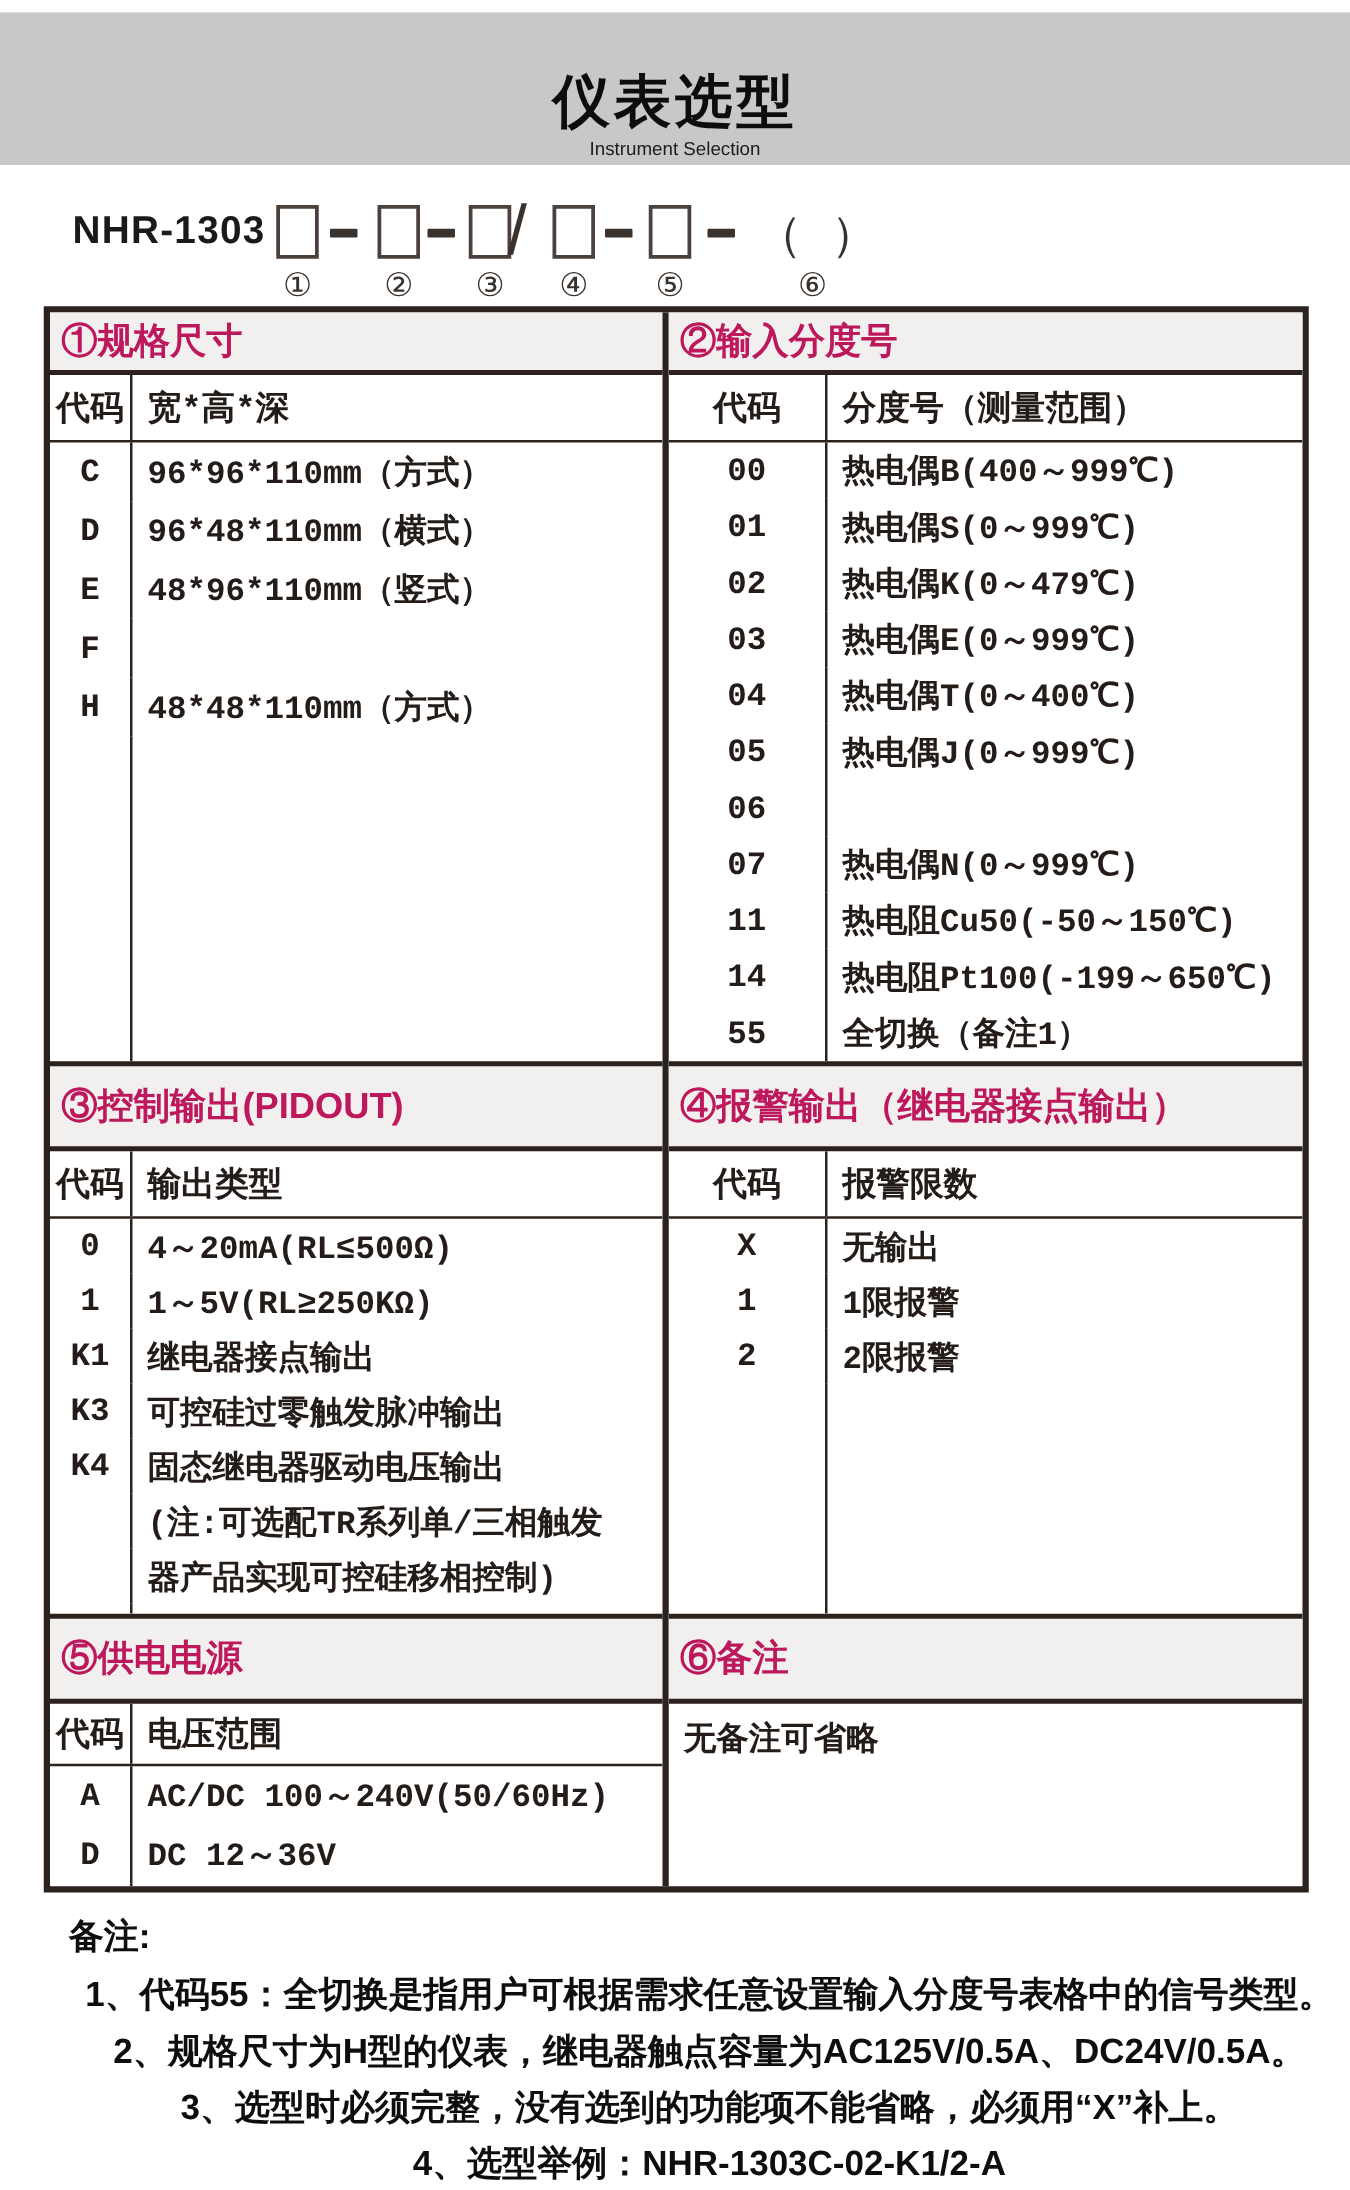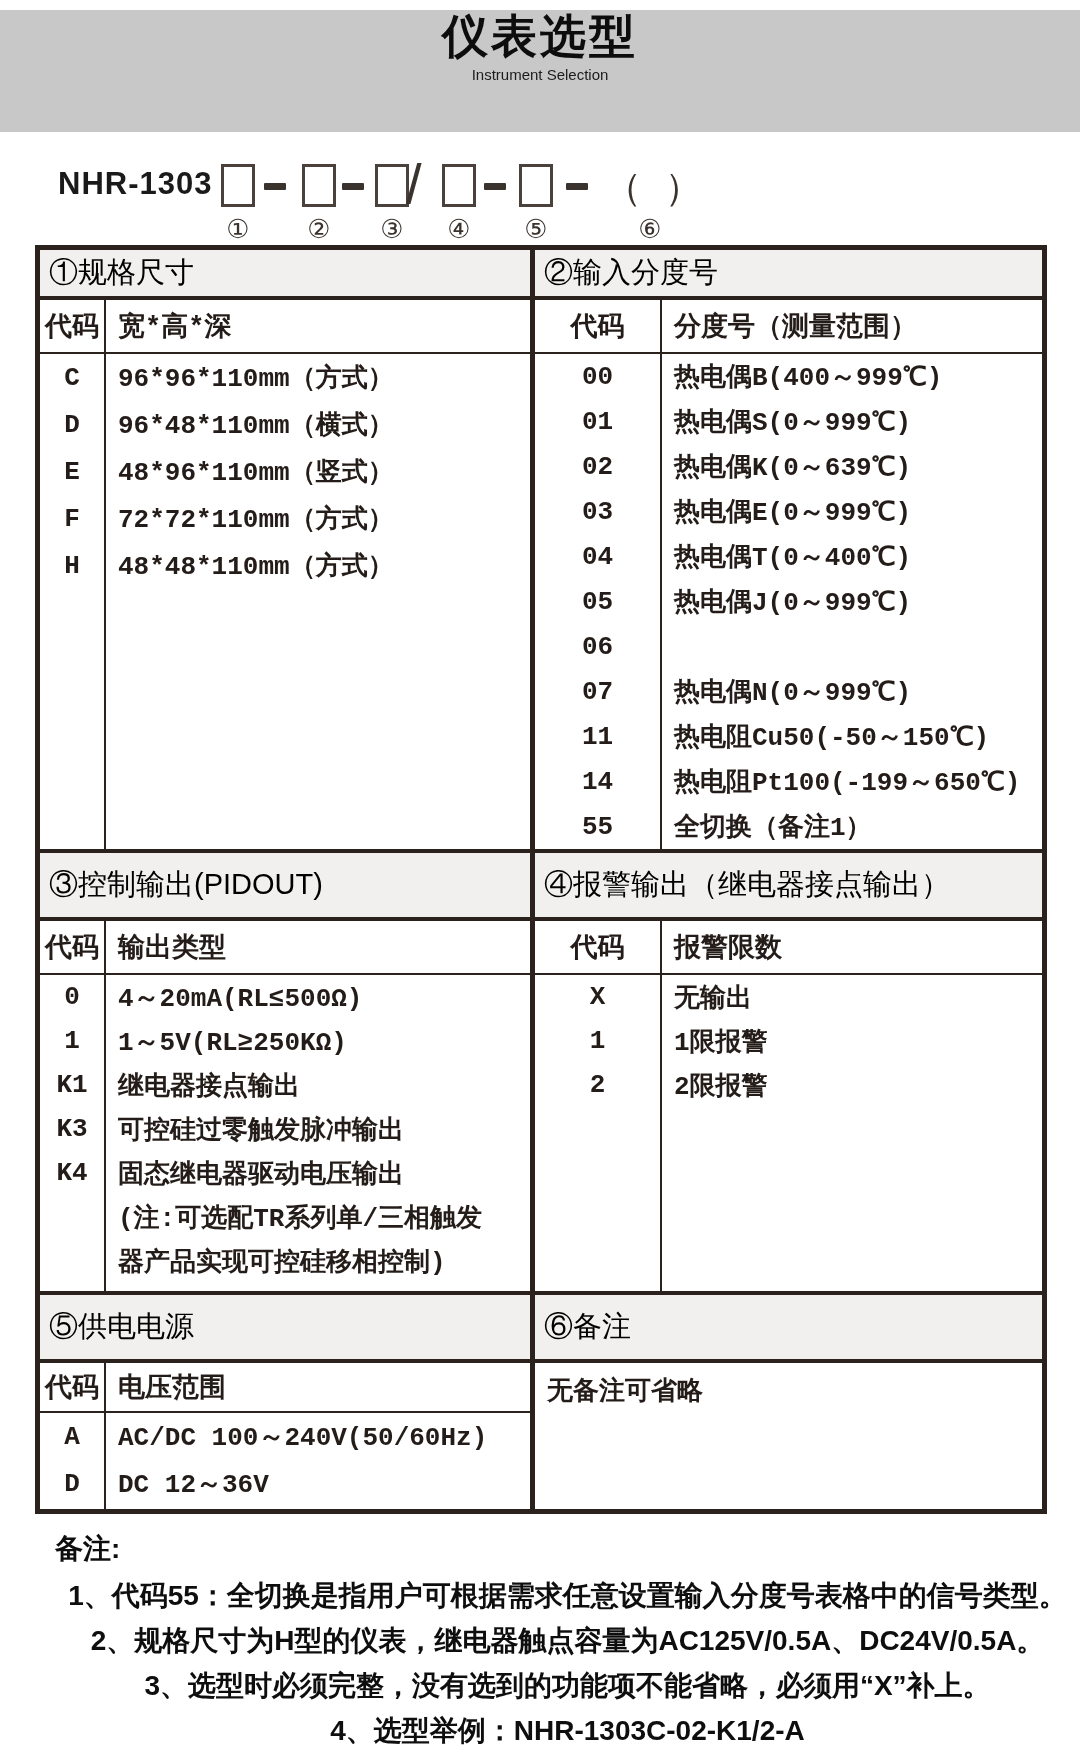--- a/index.html
+++ b/index.html
@@ -16,21 +16,21 @@
     background:#ffffff;
     overflow:hidden;
     color:var(--text);
     font-family:"Liberation Sans", sans-serif;
   }
   
   .banner{
     margin-top:10px;
     width:1080px;height:122px;
     background:var(--banner-bg);
-    display:flex;flex-direction:column;align-items:center;justify-content:flex-start;
+    display:flex;flex-direction:column;align-items:center;justify-content:flex-end;
   }
   .banner-inner{width:960px;text-align:center;}
   .banner-title{
     font-size:46px;font-weight:700;letter-spacing:3px;color:#0d0d0d;
     line-height:52px;
   }
   .banner-subtitle{
     font-size:15px;font-weight:400;color:#1c1c1c;line-height:24px;margin-top:1px;
   }
   
@@ -71,21 +71,21 @@
     border:5px solid var(--ink);
   }
   .half{display:flex;flex-direction:column;}
   .half.left{width:490px;}
   .half.right{width:512px;border-left:5px solid var(--ink);}
   .sec-h{
     height:50px;background:var(--sech-bg);
     border-bottom:4px solid var(--ink);
     display:flex;align-items:center;
     padding-left:9px;
-    font-size:29px;font-weight:400;color:#000000;
+    font-size:29px;font-weight:700;color:#be185d;
     letter-spacing:0px;white-space:nowrap;
   }
   .sec-h.mid{height:72px;border-top:4px solid var(--ink);}
   .sect-body{display:flex;flex-direction:column;overflow:hidden;}
   .bodyA{height:549px;}
   .bodyB{height:370px;}
   .bodyC{height:146px;}
   .row{display:flex;flex:0 0 auto;}
   .row .c{
     width:66px;flex:0 0 66px;
@@ -174,21 +174,20 @@
         <div class="row r47">
           <div class="c">D</div>
           <div class="v">96*48*110mm（横式）</div>
         </div>
         <div class="row r47">
           <div class="c">E</div>
           <div class="v">48*96*110mm（竖式）</div>
         </div>
         <div class="row r47">
           <div class="c">F</div>
-          <div class="v">72*72*110mm（方式）</div>
         </div>
         <div class="row r47">
           <div class="c">H</div>
           <div class="v">48*48*110mm（方式）</div>
         </div>
         <div class="row fill">
           <div class="c"></div>
             <div class="v"></div>
         </div>
       </div>
@@ -265,21 +264,21 @@
         <div class="row r45">
           <div class="c">00</div>
           <div class="v">热电偶B(400～999℃)</div>
         </div>
         <div class="row r45">
           <div class="c">01</div>
           <div class="v">热电偶S(0～999℃)</div>
         </div>
         <div class="row r45">
           <div class="c">02</div>
-          <div class="v">热电偶K(0～639℃)</div>
+          <div class="v">热电偶K(0～479℃)</div>
         </div>
         <div class="row r45">
           <div class="c">03</div>
           <div class="v">热电偶E(0～999℃)</div>
         </div>
         <div class="row r45">
           <div class="c">04</div>
           <div class="v">热电偶T(0～400℃)</div>
         </div>
         <div class="row r45">

